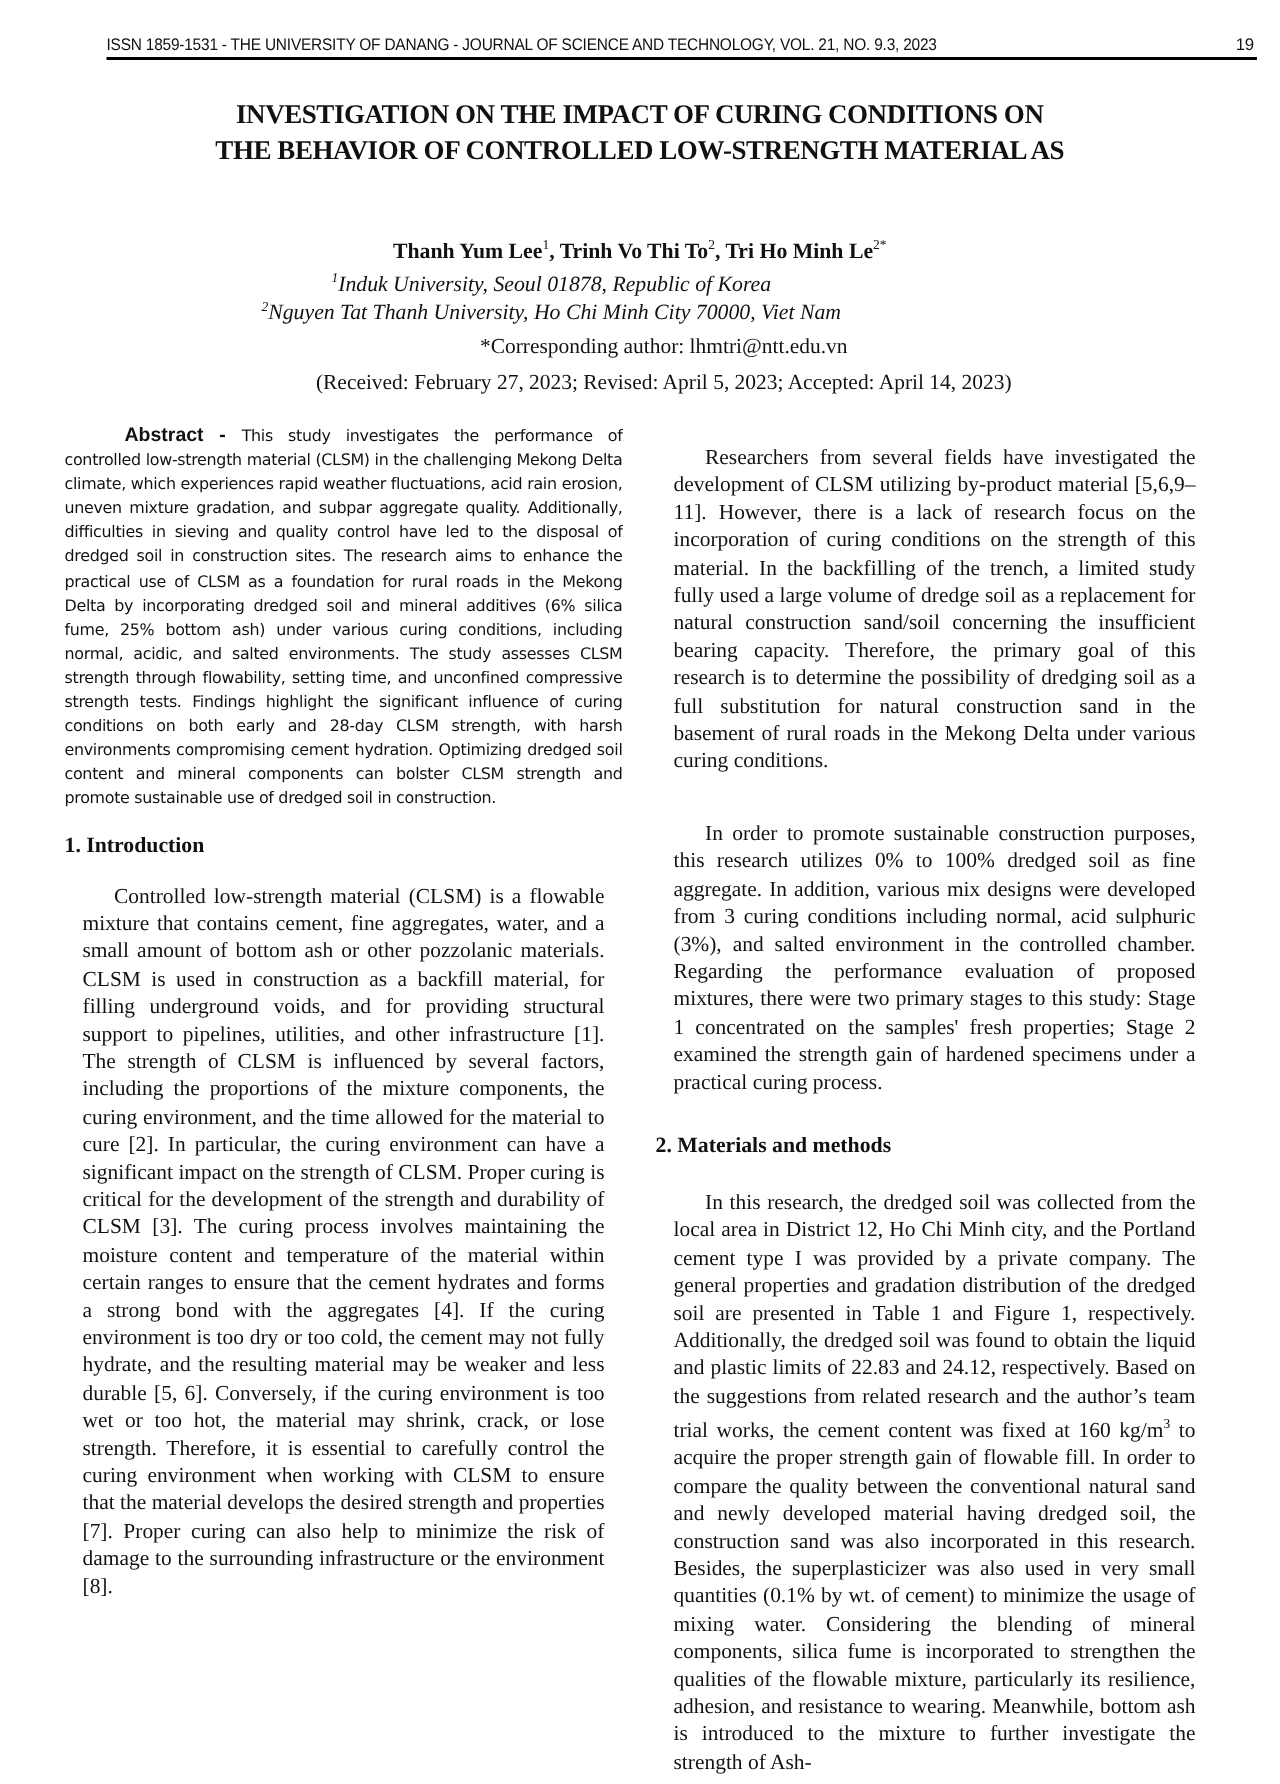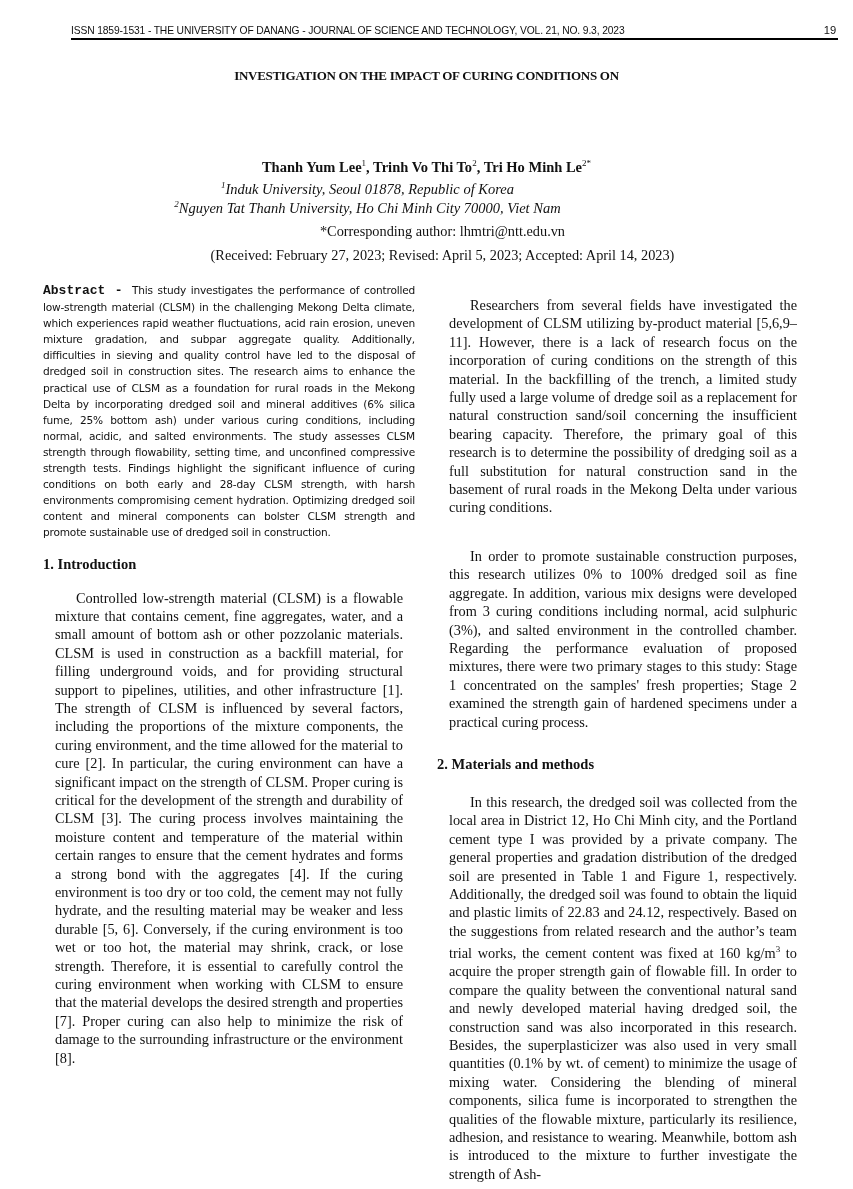--- a/index.html
+++ b/index.html
@@ -7,21 +7,21 @@
   .running-header {
     position: absolute; left: 43px; top: 24px; width: 767px; height: 14px;
     border-bottom: 2px solid #000;
     font-family: "Liberation Sans", sans-serif; font-size: 11.2px; letter-spacing: -0.15px;
     line-height: 13px; white-space: nowrap; margin-left: 28px;
   }
   .running-header .journal { position: absolute; left: 0; top: 0; transform: scaleX(0.92); transform-origin: left; }
   .running-header .pageno { position: absolute; right: 2px; top: 0; }
   .title {
     position: absolute; left: 60px; top: 64px; width: 733px; text-align: center;
-    font-family: "Liberation Serif", serif; font-weight: bold; font-size: 13px; line-height: 24px;
+    font-family: "Liberation Serif", serif; font-weight: bold; font-size: 18px; line-height: 24px;
     letter-spacing: -0.3px;
   }
   .title div { white-space: nowrap; }
   .authors {
     position: absolute; left: 0; top: 154px; width: 853px; text-align: center;
     font-family: "Liberation Serif", serif; font-weight: bold; font-size: 14.5px; line-height: 18px;
   }
   .authors sup, .affil sup { font-size: 9px; font-weight: normal; }
   .affil {
     position: absolute; left: 0; width: 735px; text-align: center;
@@ -31,40 +31,41 @@
     position: absolute; left: 0; width: 853px; text-align: center;
     font-family: "Liberation Serif", serif; font-size: 14.3px; line-height: 18px; margin-left: 16px;
   }
   .col { position: absolute; width: 372px; }
   .col-left { left: 43px; }
   .col-right { left: 437px; }
   .abstract {
     font-family: "DejaVu Sans", sans-serif; font-size: 10.6px; line-height: 16.1px;
     text-align: justify; letter-spacing: -0.2px; margin: 0;
   }
-  .abstract b { font-family: Liberation Mono, monospace; font-size: 13px; letter-spacing: 0; }
+  .abstract b { font-family: Liberation Sans, sans-serif; font-size: 13px; letter-spacing: 0; margin-left: 40px; }
   .body-p {
     font-family: "Liberation Serif", serif; font-size: 14.3px; line-height: 18.4px;
     text-align: justify; margin: 12px; text-indent: 21px;
   }
   .h1 { font-family: "Liberation Serif", serif; font-weight: bold; font-size: 14.5px; line-height: 18px; margin: 0; }
   .h2 { font-family: "Liberation Serif", serif; font-weight: bold; font-style: italic; font-size: 14.5px; line-height: 18px; margin: 0; }
   .gap-s { height: 6px; }
   .gap-m { height: 8px; }
 </style>
 </head>
 <body>
 
 <div class="running-header">
   <span class="journal">ISSN 1859-1531 - THE UNIVERSITY OF DANANG - JOURNAL OF SCIENCE AND TECHNOLOGY, VOL. 21, NO. 9.3, 2023</span>
   <span class="pageno">19</span>
 </div>
 
 <div class="title">
   <div>INVESTIGATION ON THE IMPACT OF CURING CONDITIONS ON</div>
+  <div>THE BEHAVIOR OF CONTROLLED LOW-STRENGTH MATERIAL AS</div>
 </div>
 
 <div class="authors">
   <span>Thanh Yum Lee</span><sup>1</sup><span>, </span><span>Trinh Vo Thi To</span><sup>2</sup><span>, </span><span>Tri Ho Minh Le</span><sup>2*</sup>
 </div>
 
 <div class="affil" style="top:176px;">
   <sup>1</sup><span>Induk University, Seoul 01878, Republic of Korea</span>
 </div>
 <div class="affil" style="top:195px;">

